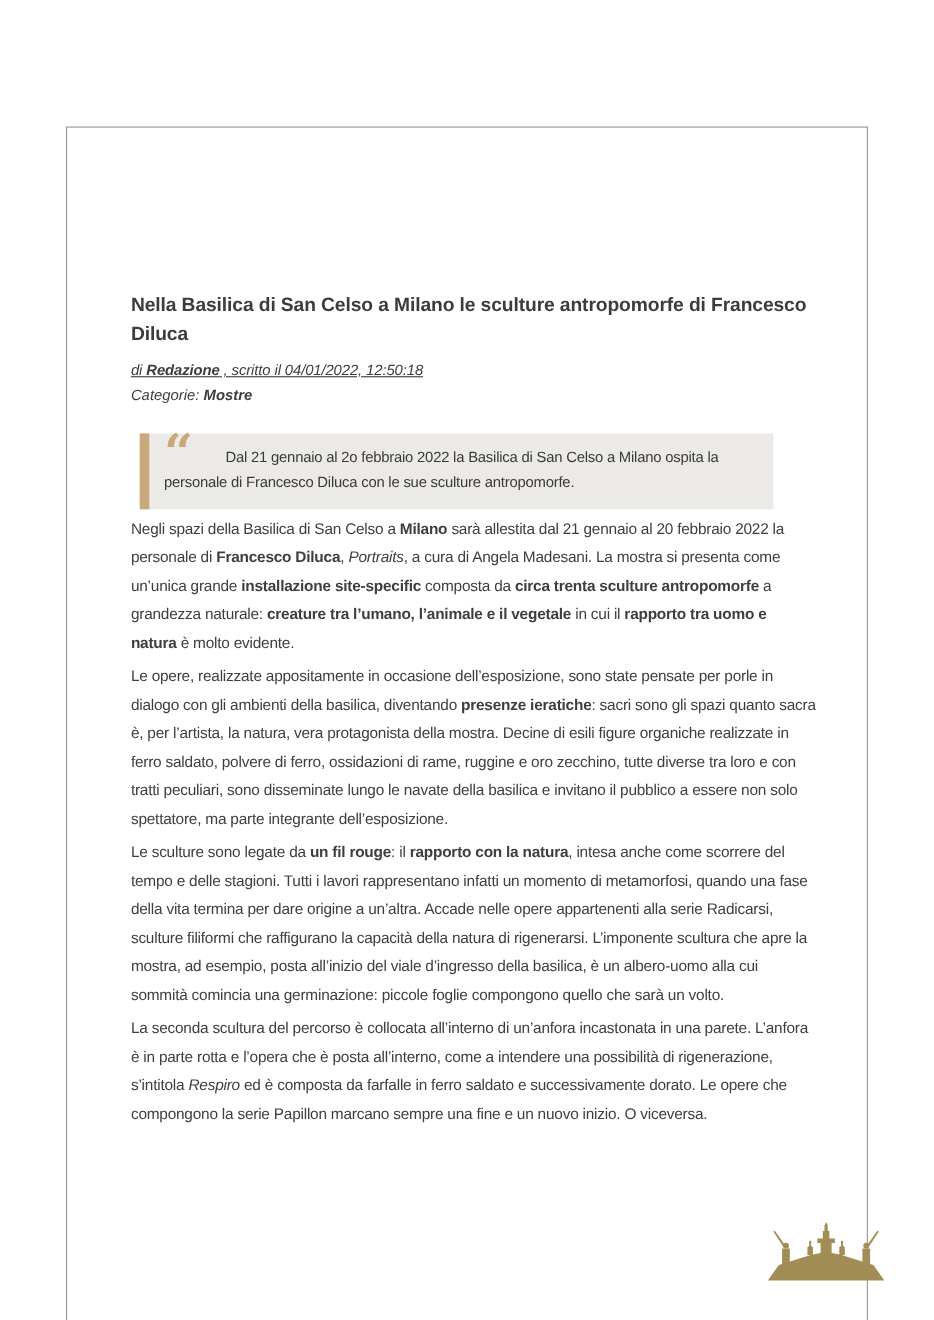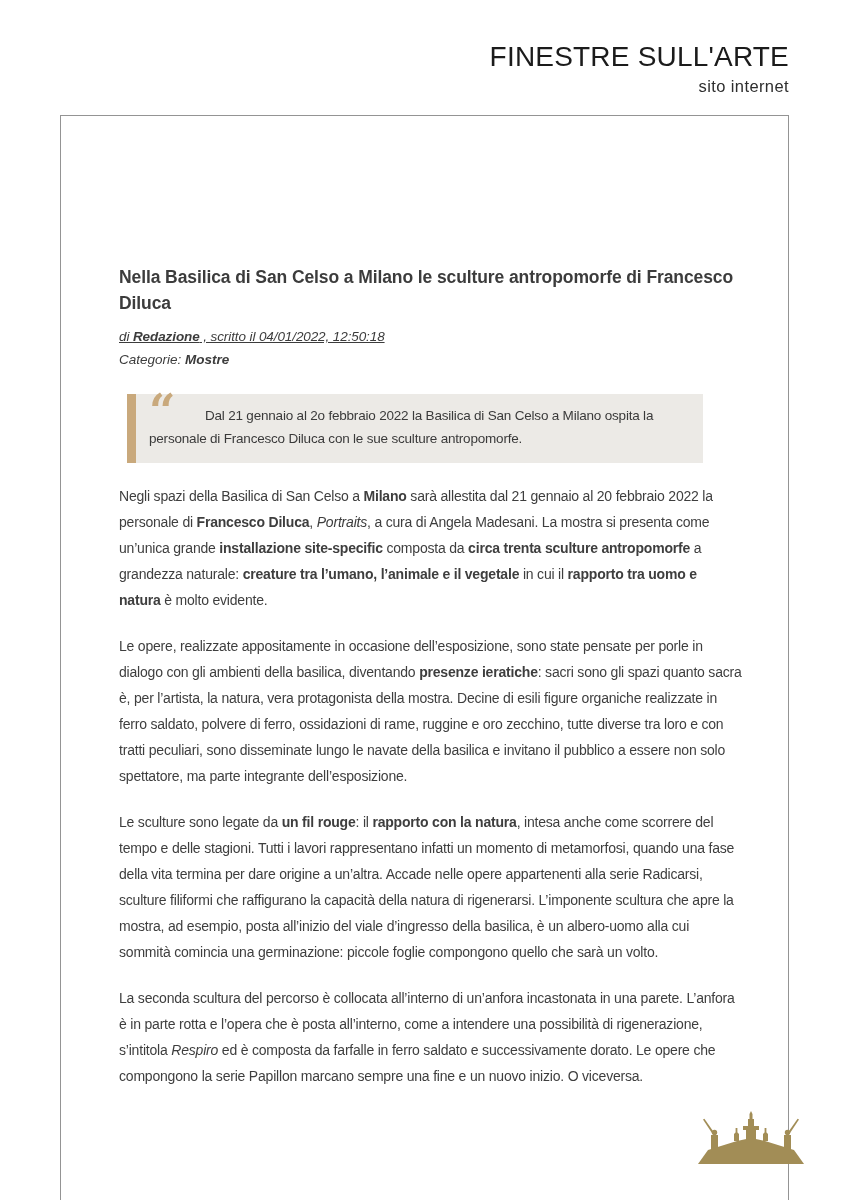--- a/index.html
+++ b/index.html
@@ -105,21 +105,21 @@
     font-size: 13.5px;
     line-height: 23px;
     color: #3a3a3a;
     letter-spacing: -0.2px;
     text-indent: 56px;
   }
 
   
   .article-body { max-width: 632px; }
   .article-body p.para {
-    margin-top: 20px;
+    margin-top: 4px;
     font-size: 14px;
     line-height: 26px;
     color: #3e3e3e;
     letter-spacing: -0.2px;
   }
 
   
   .nora-logo {
     position: absolute;
     left: 56px;
@@ -129,24 +129,20 @@
     position: absolute;
     right: 45px;
     top: 1107px;
   }
 </style>
 </head>
 <body>
 
 <div class="page">
 
-  <div class="site-header">
-    <div class="site-title">FINESTRE SULL'ARTE</div>
-    <div class="site-subtitle">sito internet</div>
-  </div>
 
   <div class="article-box">
     <div class="article-content">
 
       <h1 class="article-title">Nella Basilica di San Celso a Milano le sculture antropomorfe di Francesco Diluca</h1>
 
       <div class="byline">
         <span>di </span><span class="author">Redazione</span><span> , scritto il 04/01/2022, 12:50:18</span>
       </div>
 

